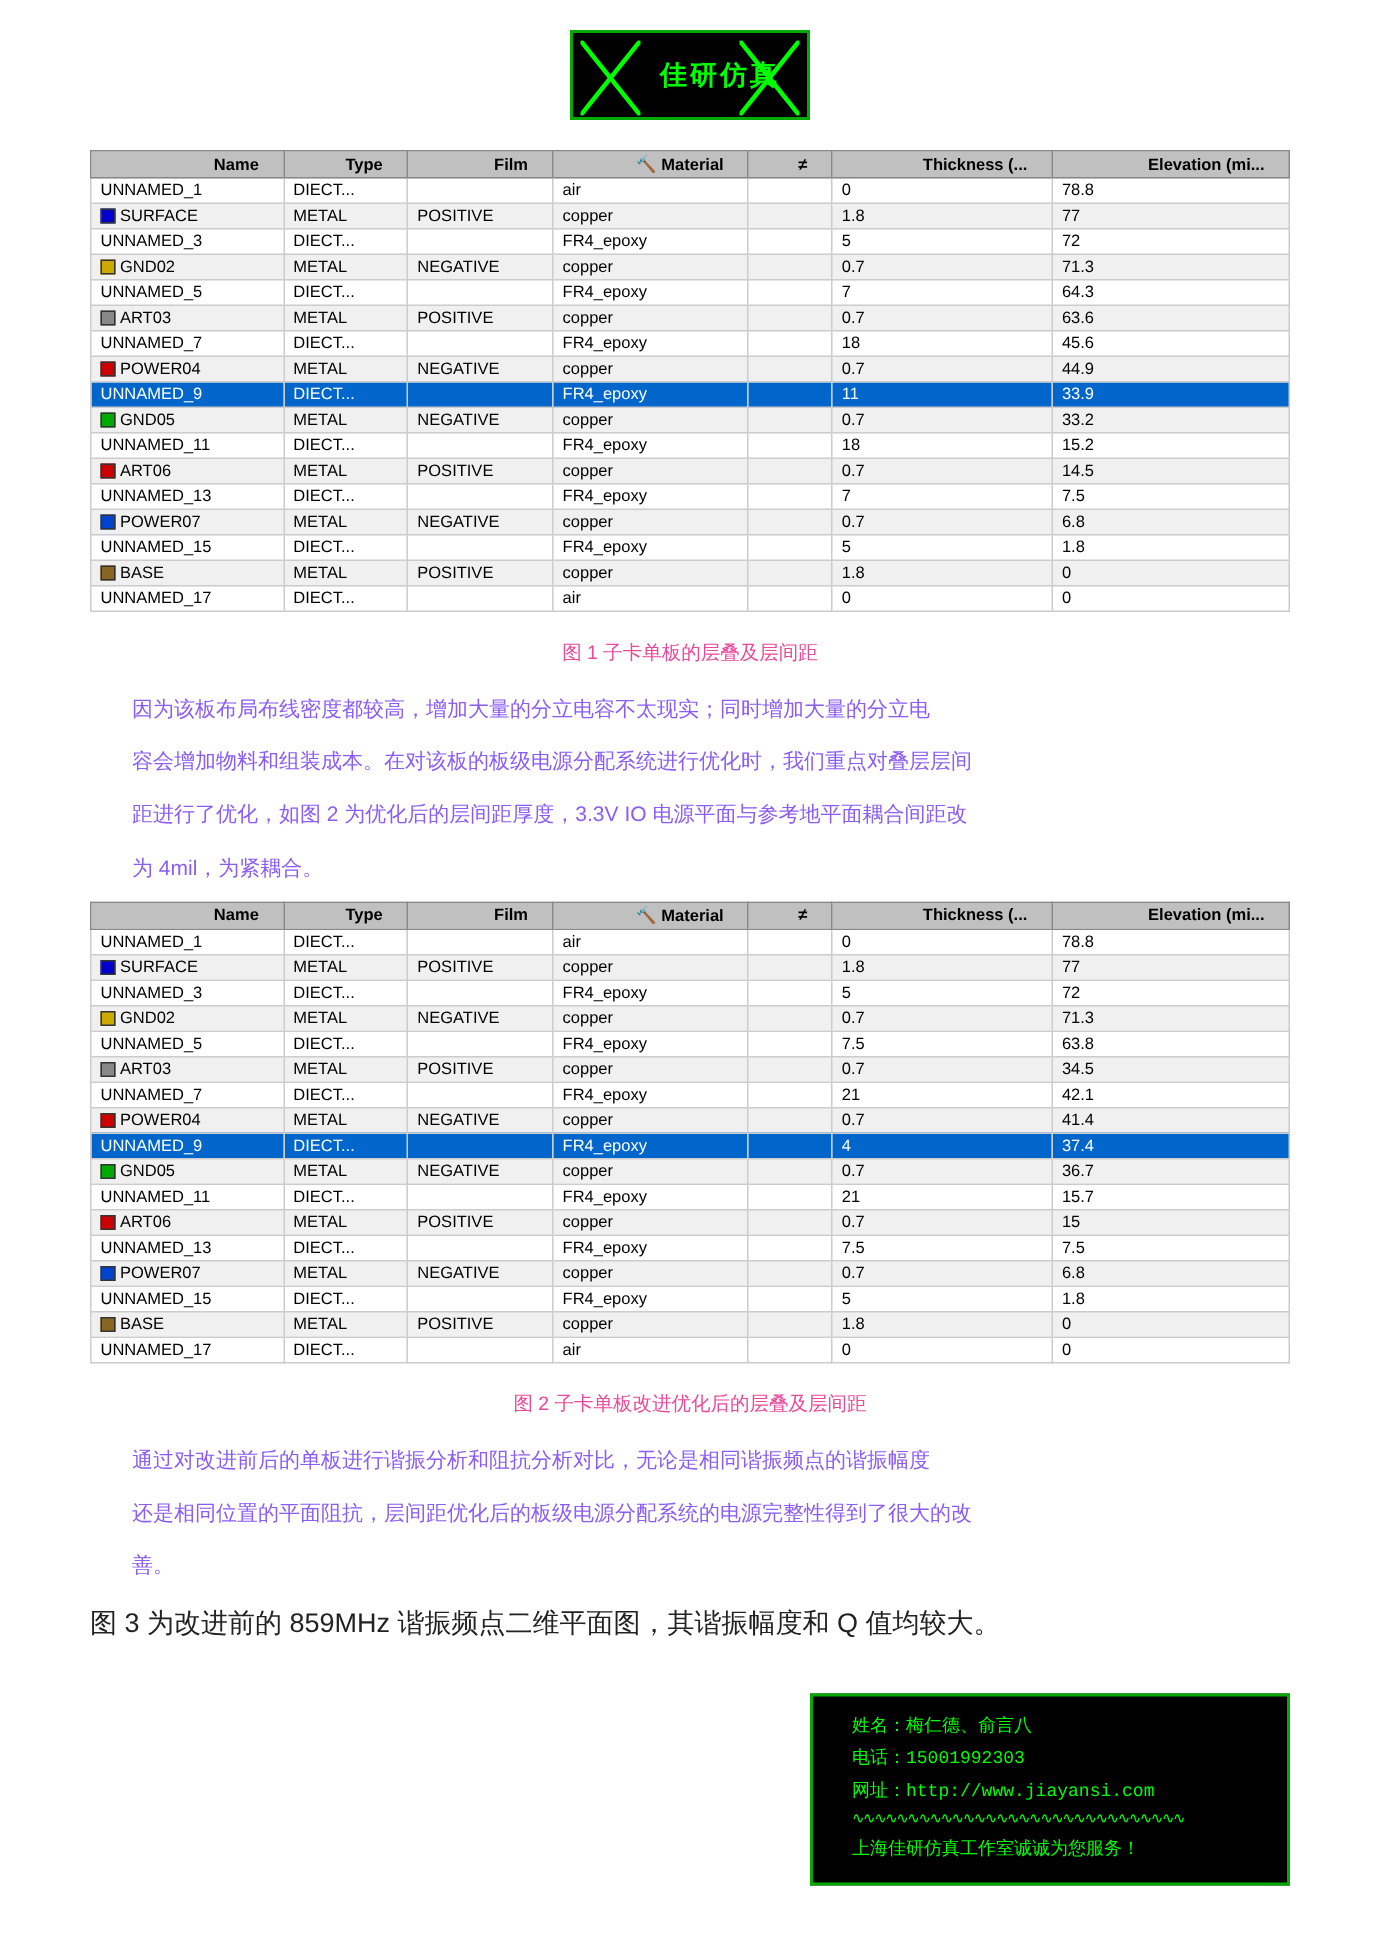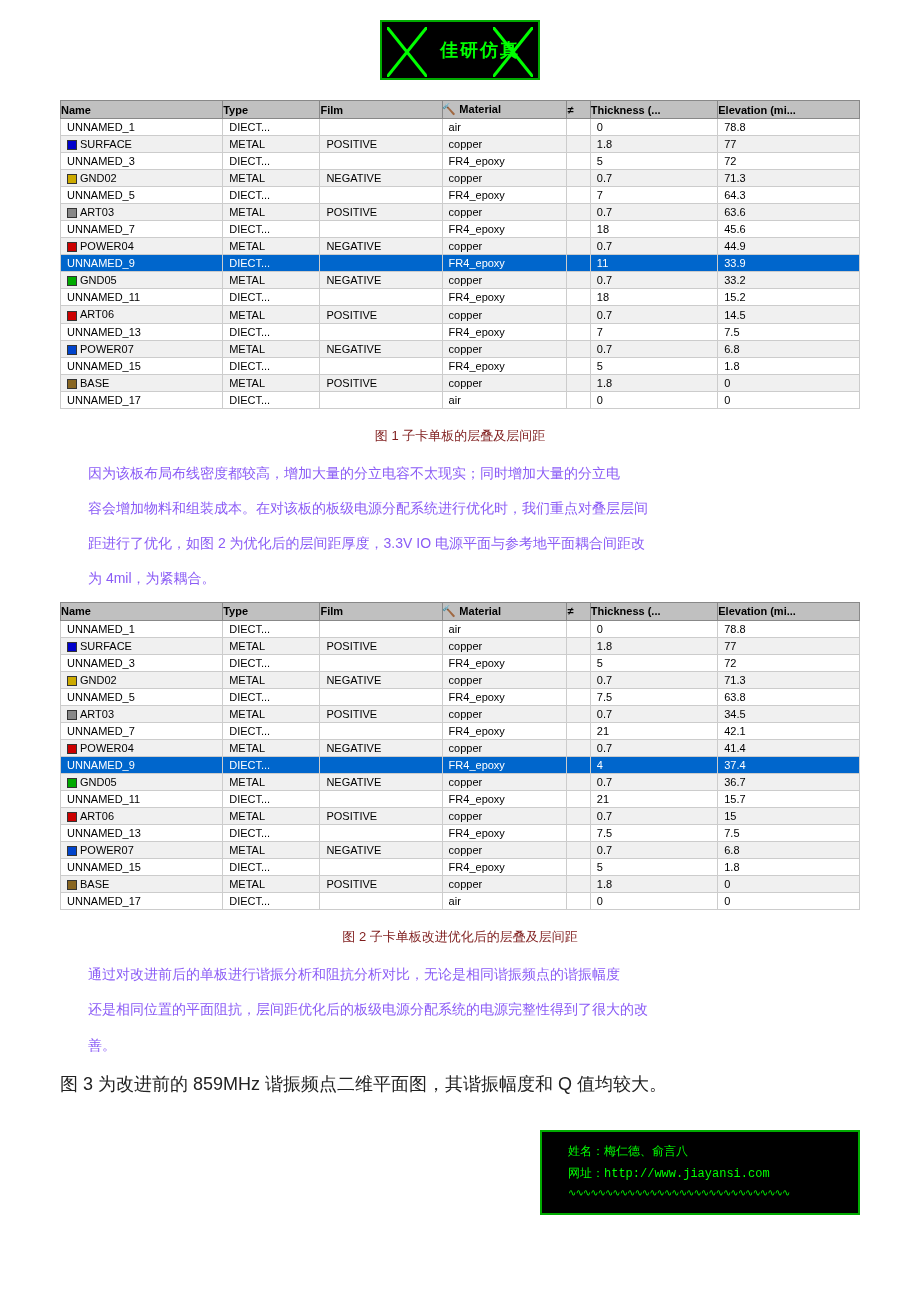--- a/index.html
+++ b/index.html
@@ -53,22 +53,22 @@
     
     .layer-table {
       width: 100%;
       border-collapse: collapse;
       font-size: 11px;
       margin-bottom: 8px;
     }
     .layer-table th {
       background: #c0c0c0;
       border: 1px solid #888;
-      padding: 2px 0;
-      text-align: left;
+      padding: 2px 16px;
+      text-align: right;
       font-weight: bold;
     }
     .layer-table td {
       border: 1px solid #ccc;
       padding: 2px 6px;
       white-space: nowrap;
     }
     .layer-table tr:nth-child(even) td {
       background: #f0f0f0;
     }
@@ -87,21 +87,21 @@
       margin-right: 3px;
       vertical-align: middle;
     }
     .name-cell {
       min-width: 90px;
     }
     .caption {
       text-align: center;
       font-size: 13px;
       margin: 8px 0 16px 0;
-      color: #7f1d1d;
+      color: #ec4899;
     }
 
     
     .body-text {
       font-size: 14px;
       line-height: 1.8;
       color: #8b5cf6;
       margin-bottom: 10px;
       text-indent: 2em;
     }
@@ -508,19 +508,23 @@
 <p class="body-text"><span>还是相同位置的平面阻抗，层间距优化后的板级电源分配系统的电源完整性得到了很大的改</span></p>
 <p class="body-text"><span>善。</span></p>
 <p class="body-text-noindent"><span>图 3 为改进前的 859MHz 谐振频点二维平面图，其谐振幅度和 Q 值均较大。</span></p>
 
 <div style="display:flex; justify-content:flex-end; margin-top:10px;">
   <div class="footer-card">
     <div>
       <span>姓名：</span><span>梅仁德、俞言八</span>
     </div>
     <div>
+      <span>电话：</span><span>15001992303</span>
+    </div>
+    <div>
       <span>网址：</span><span>http://www.jiayansi.com</span>
     </div>
     <div class="wave-line">
       ∿∿∿∿∿∿∿∿∿∿∿∿∿∿∿∿∿∿∿∿∿∿∿∿∿∿∿∿∿∿
     </div>
+    <div>上海佳研仿真工作室诚诚为您服务！</div>
   </div>
 </div>
 
 </body></html>

